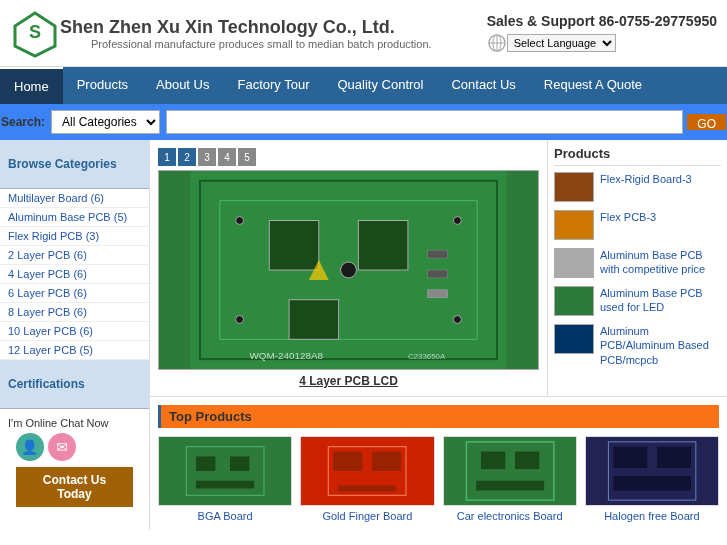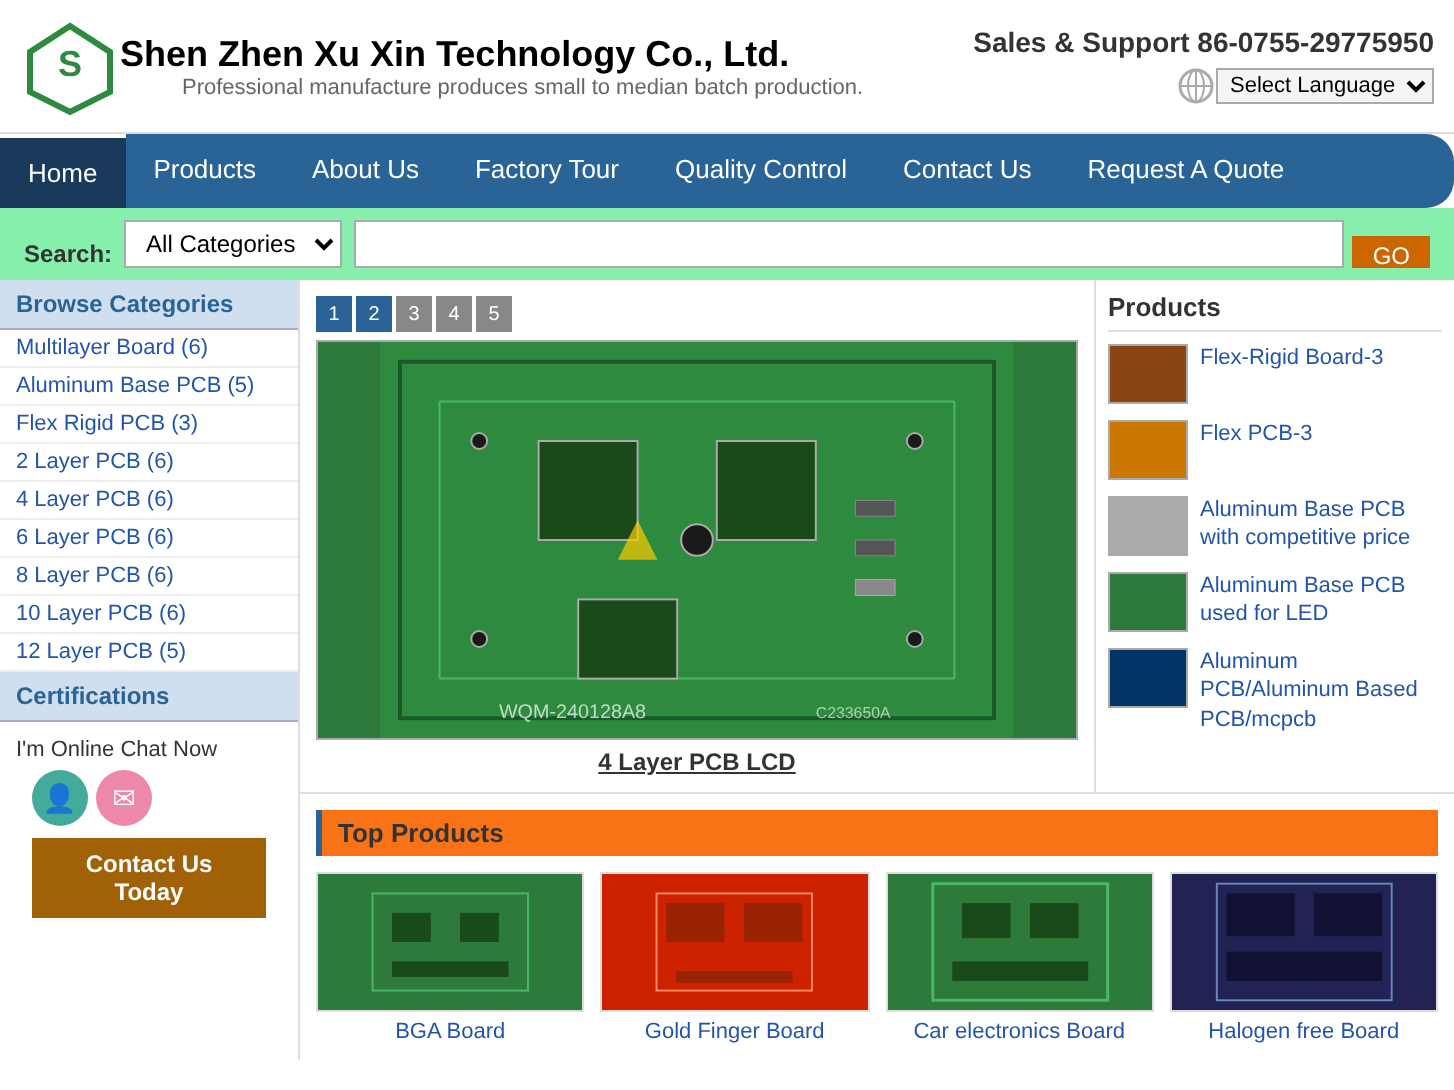--- a/index.html
+++ b/index.html
@@ -2,45 +2,45 @@
 <html><head>
   <meta charset="utf-8">
   <style>
     * { margin: 0; padding: 0; box-sizing: border-box; }
     body { font-family: Arial, sans-serif; font-size: 12px; color: #333; width: 727px; background: #fff; overflow-x: hidden; }
 
     
     .header { display: flex; align-items: center; padding: 8px 10px; border-bottom: 1px solid #ddd; background: #fff; }
     .logo-area { display: flex; align-items: center; flex: 1; }
     .company-info { flex: 1; }
-    .company-name { font-size: 18px; font-weight: bold; color: #000000; }
+    .company-name { font-size: 18px; font-weight: bold; color: #404040; }
     .company-tagline { font-size: 11px; color: #666; padding-left: 31px; }
     .support-area { text-align: right; font-size: 11px; }
     .support-text { font-weight: bold; color: #333; font-size: 14px; }
-    .language-area { display: flex; align-items: center; margin-top: 4px; justify-content: flex-end; }
+    .language-area { display: flex; align-items: center; margin-top: 4px; justify-content: flex-start; }
     .lang-select { font-size: 11px; border: 1px solid #aaa; padding: 1px 2px; background: #f5f5f5; }
 
     
-    nav { background: #2a6496; display: flex; border-radius: 14px; }
+    nav { background: #2a6496; display: flex; }
     nav a { color: #fff; text-decoration: none; padding: 10px 14px; font-size: 13px; display: block; white-space: nowrap; }
     nav a.active { background: #1a3a5c; border-top: 2px solid #fff; }
 
     
-    .search-bar { background: #86efac; padding: 6px 12px; display: flex; align-items: flex-end; }
+    .search-bar { background: #3b82f6; padding: 6px 1px; display: flex; align-items: center; }
     .search-label { font-weight: bold; margin-right: 6px; font-size: 12px; }
     .search-cat { font-size: 12px; padding: 3px 6px; border: 1px solid #aaa; margin-right: 6px; background: #fff; }
     .search-input { flex: 1; padding: 3px 6px; border: 1px solid #aaa; font-size: 12px; height: 24px; }
     .search-btn { background: #cc6600; color: #fff; border: none; padding: 3px 10px; font-size: 12px; cursor: pointer; height: 16px; margin-left: 4px; }
 
     
     .main-layout { display: flex; }
 
     
     .sidebar { width: 150px; min-width: 150px; border-right: 1px solid #ddd; padding: 0; }
-    .sidebar-section-title { background: #d0dff0; color: #2a6496; font-weight: bold; padding: 5px 8px; font-size: 12px; border-bottom: 1px solid #aac; }
+    .sidebar-section-title { background: #d0dff0; color: #2a6496; font-weight: bold; padding: 17px 8px; font-size: 12px; border-bottom: 1px solid #aac; }
     .sidebar-link { display: block; padding: 3px 8px; color: #2255aa; text-decoration: none; font-size: 11px; border-bottom: 1px solid #eee; }
     .sidebar-chat { padding: 8px; font-size: 11px; color: #333; }
     .contact-btn { background: #a16207; color: #fff; border: none; padding: 6px 10px; margin: 6px 8px; cursor: pointer; font-size: 12px; font-weight: bold; width: calc(100% - 16px); display: flex; align-items: center; justify-content: center; gap: 4px; }
     .chat-icons { display: flex; gap: 4px; margin: 4px 8px; }
     .chat-icon { width: 28px; height: 28px; border-radius: 50%; background: #4a9; display: flex; align-items: center; justify-content: center; color: white; font-size: 14px; }
     .chat-icon2 { background: #e8a; }
 
     
     .content { flex: 1; display: flex; flex-direction: column; }
     .content-top { display: flex; }

